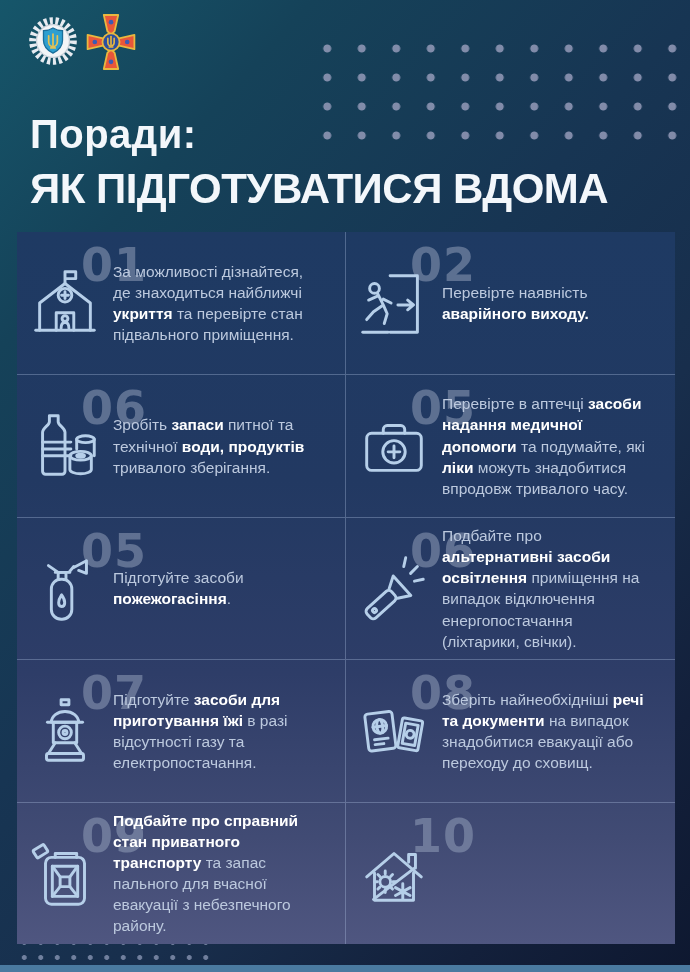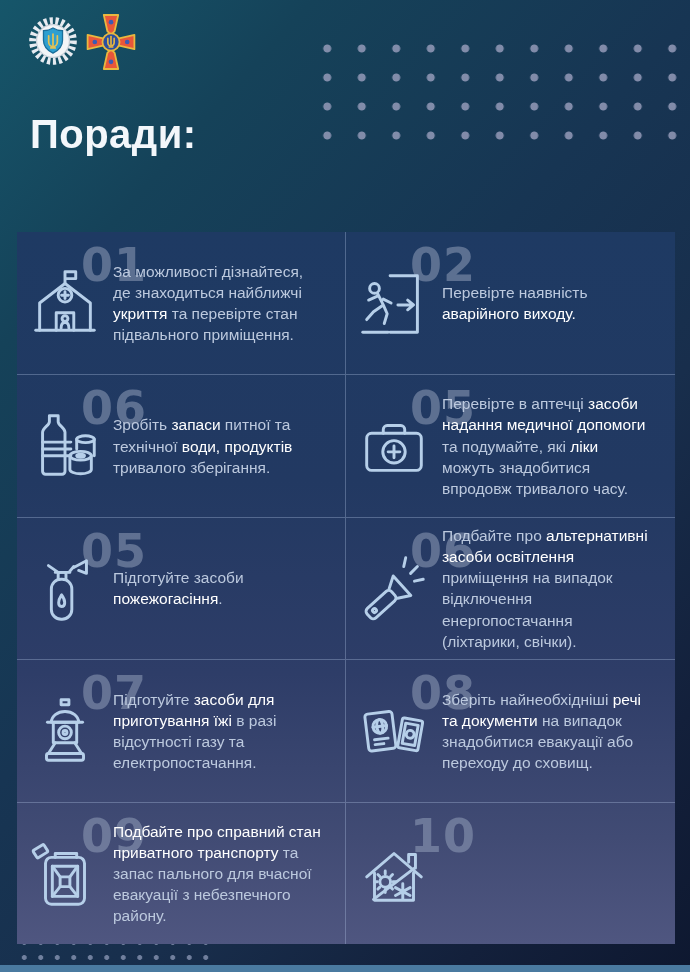--- a/index.html
+++ b/index.html
@@ -38,21 +38,21 @@
     position:absolute;left:64px;top:6px;z-index:0;
     font-family:"DejaVu Sans",sans-serif;font-size:46px;font-weight:800;
     letter-spacing:1px;color:#9aa7c0;opacity:.5;
   }
   .icon-box{width:96px;flex:none;display:flex;justify-content:center;position:relative;z-index:1;}
   .icon-box svg{stroke:#b6cfe9;fill:none;stroke-width:3;stroke-linecap:round;stroke-linejoin:round;}
   .txt{
     width:208px;font-size:15.5px;line-height:1.36;color:#bcc9de;
     position:relative;z-index:1;margin:0;
   }
-  .txt .b{color:#ffffff;font-weight:400;}
+  .txt .b{color:#ffffff;font-weight:700;}
   .strip{position:absolute;left:0;right:0;bottom:0;height:7px;background:#4a7aa0;}
 </style>
 </head>
 <body>
 
 <svg class="logo logo-police" viewBox="0 0 60 60">
   <circle cx="30" cy="30" r="23" fill="none" stroke="#e7ebf1" stroke-width="9" stroke-dasharray="3.5 3"></circle>
   <circle cx="30" cy="30" r="19" fill="#f2f4f7"></circle>
   <circle cx="30" cy="30" r="19" fill="none" stroke="#c9d1da" stroke-width="1.5"></circle>
   <path d="M30 15c5 3 8 3 11 3v11c0 9-7 13-11 15-4-2-11-6-11-15V18c3 0 6 0 11-3z" fill="#2e9fd0" stroke="#1b6e9a" stroke-width="1.5"></path>
@@ -81,20 +81,21 @@
     <path d="M26.5 30v4.5a3.5 4 0 0 0 7 0V30"></path>
     <path d="M28 39.5h4"></path>
   </g>
 </svg>
 
 <div class="dots-tr"></div>
 <div class="dots-bl"></div>
 
 <header class="title">
   <div class="l1">Поради:</div>
+  <div class="l2">ЯК ПІДГОТУВАТИСЯ ВДОМА</div>
 </header>
 
 <main class="grid">
 
   <section class="cell">
     <div class="num">01</div>
     <div class="icon-box">
       <svg width="78" height="78" viewBox="0 0 80 80">
         <path d="M14 68V40L40 20 66 40v28"></path>
           <path d="M10 68h60"></path>

